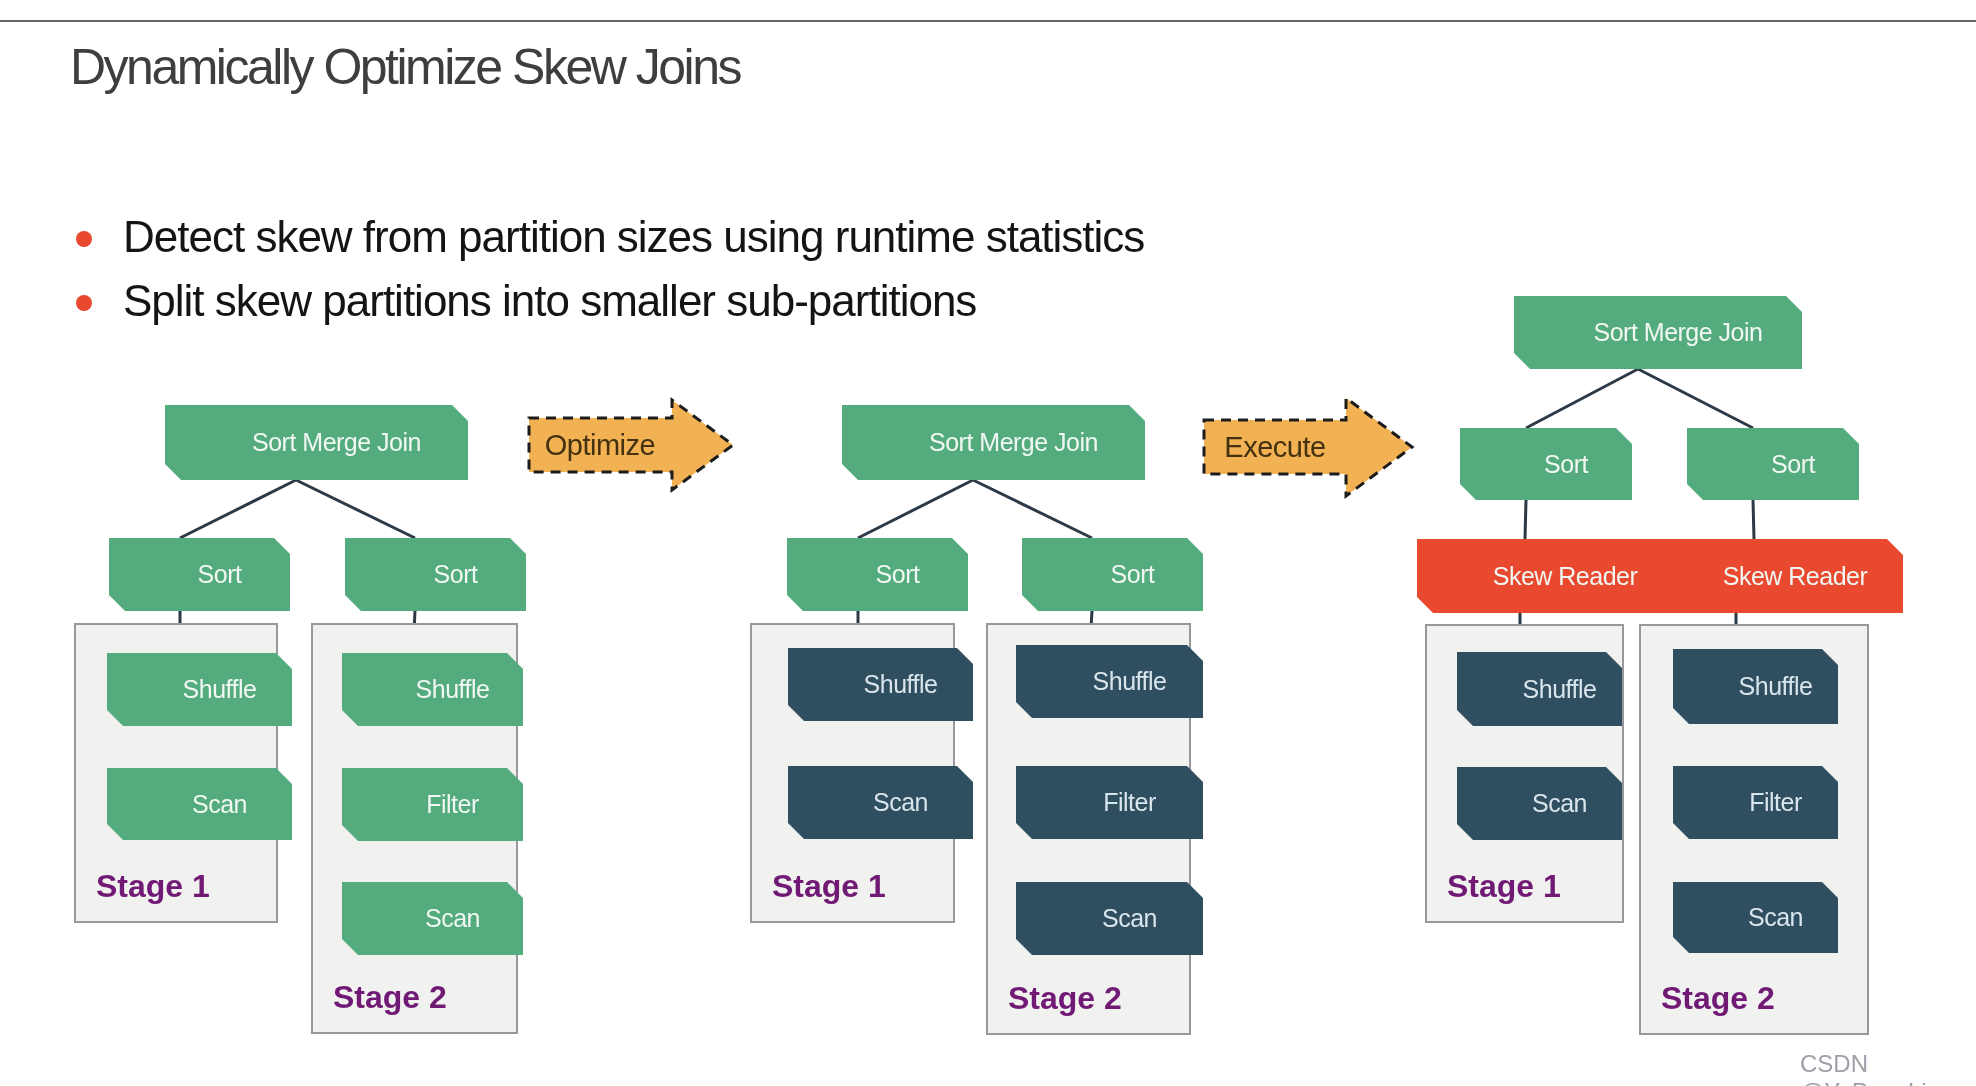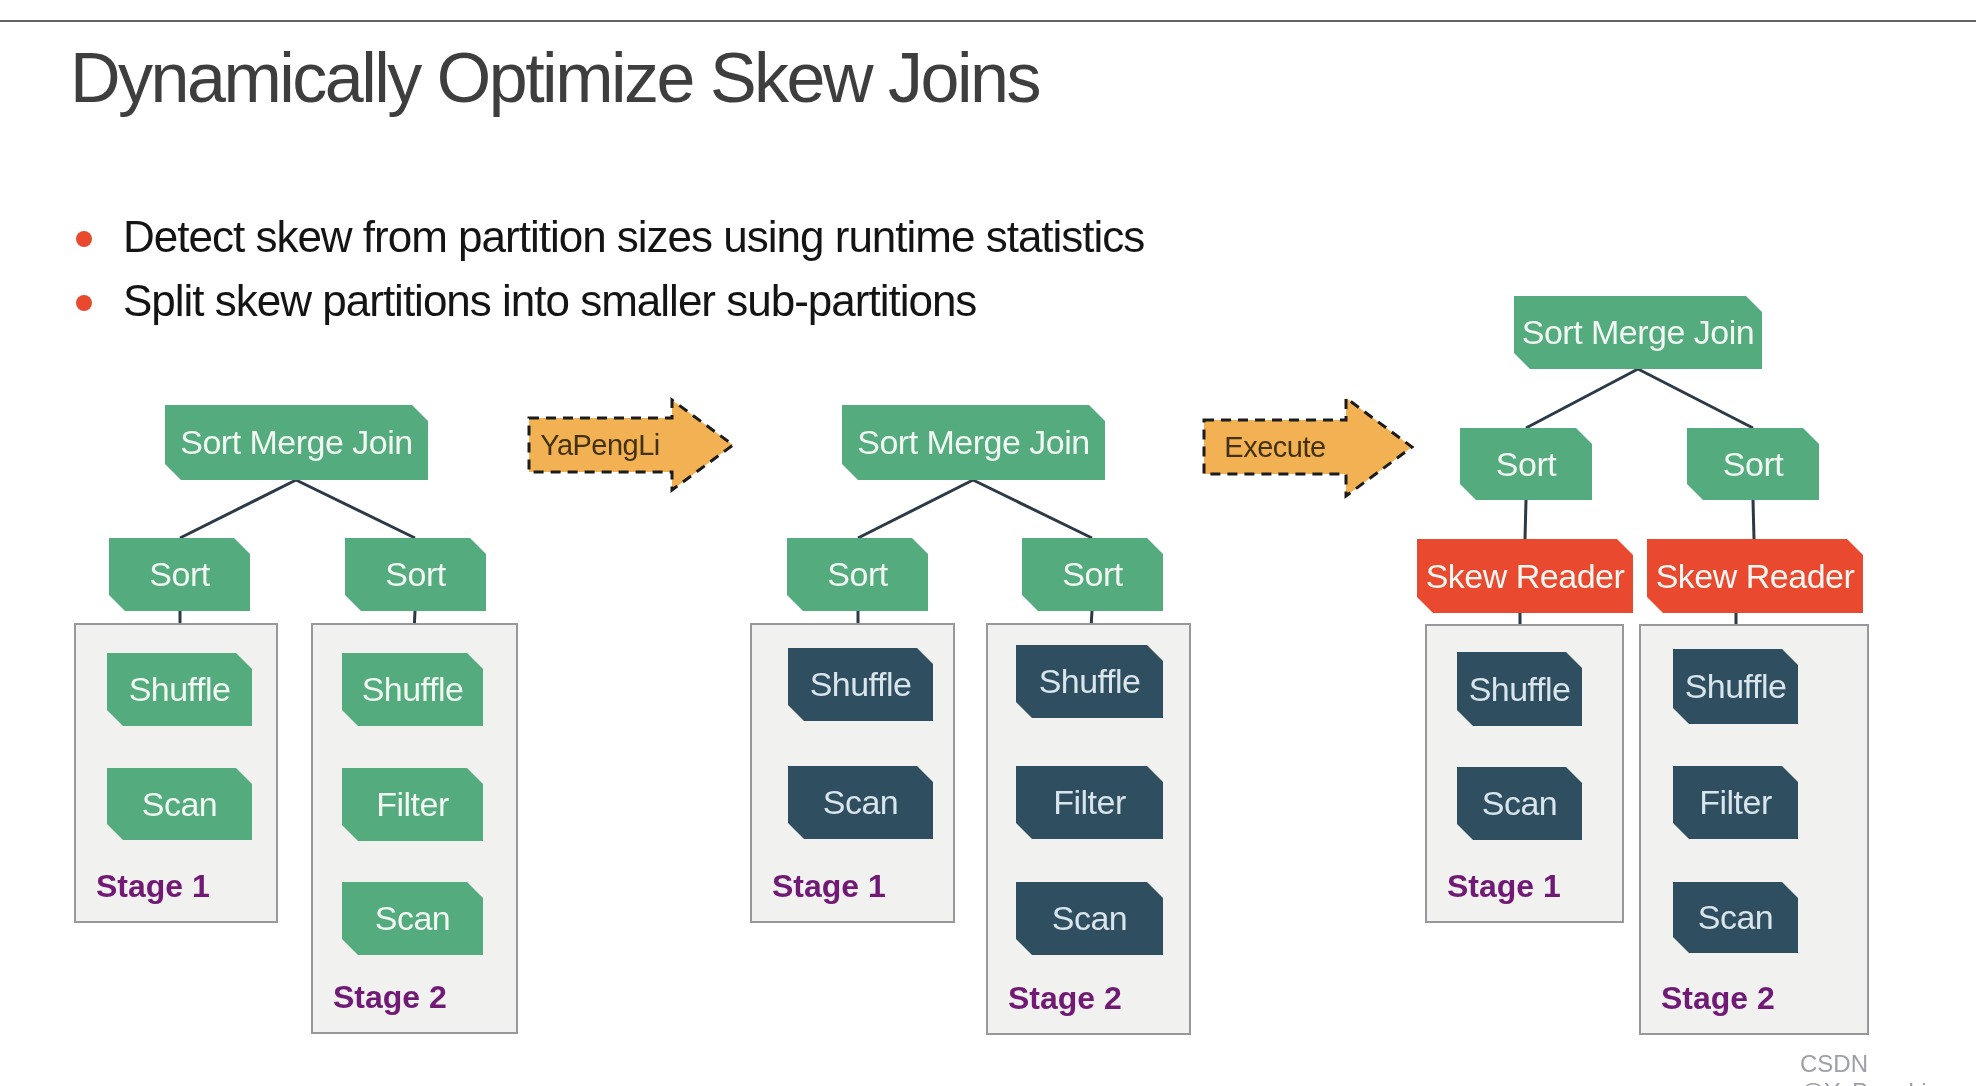--- a/index.html
+++ b/index.html
@@ -3,42 +3,43 @@
 <meta charset="utf-8">
 <style>
   html,body{margin:0;padding:0;background:#ffffff;}
   .slide{
     position:relative;width:1976px;height:1086px;overflow:hidden;background:#fff;
     font-family:"Liberation Sans", sans-serif;
   }
   .topline{position:absolute;left:0;top:20px;width:1976px;height:2px;background:#4a4a4a;opacity:.85;}
   .title{
     position:absolute;left:70px;top:38px;margin:0;
-    font-size:70px;font-weight:500;color:#3e3e3e;letter-spacing:-2.5px;
+    font-size:50px;font-weight:500;color:#3e3e3e;letter-spacing:-2.5px;
   }
   .bullets{position:absolute;left:76px;top:212px;width:1300px;}
   .bullet-row{display:flex;align-items:flex-start;margin-bottom:14px;}
   .bullet-dot{
     width:16px;height:16px;border-radius:50%;background:var(--bullet);
     flex:0 0 16px;align-self:center;margin-top:4px;
   }
   .bullet-text{margin-left:31px;font-size:44px;color:#141414;letter-spacing:-1px;}
   #edge-svg{position:absolute;left:0;top:0;z-index:1;}
   #diagram-nodes{position:absolute;left:0;top:0;width:100%;height:100%;z-index:2;}
   .stage{
     position:absolute;background:var(--stage_bg);border:2px solid var(--stage_border);
     box-sizing:border-box;
   }
   .stage-label{
     position:absolute;left:20px;bottom:16px;font-size:32px;font-weight:600;color:#701a75;
   }
   .node{
     position:absolute;display:flex;align-items:center;justify-content:center;
-    font-size:34px;color:#f1f7f2;letter-spacing:-0.5px;white-space:nowrap;
+    font-size:25px;color:#f1f7f2;letter-spacing:-0.5px;white-space:nowrap;
     clip-path:polygon(0 0,calc(100% - 16px) 0,100% 16px,100% 100%,16px 100%,0 calc(100% - 16px));
+    padding-left:40px;
   }
   .node.navy{color:#d9e5ec;}
   .arrow{position:absolute;z-index:3;}
   .arrow svg{position:absolute;left:0;top:0;}
   .arrow-poly{fill:var(--amber);stroke:#1c1c1c;stroke-width:3;stroke-dasharray:10 7;}
   .arrow-label{
     position:absolute;left:0;top:0;width:150px;height:100%;
     display:flex;align-items:center;justify-content:center;
     font-size:29px;color:#43310f;letter-spacing:-0.5px;
   }
@@ -134,21 +135,21 @@
       <div class="node navy" style="left: 1457px; top: 767px; width: 125px; height: 73px; background: rgb(47, 78, 95);">Scan</div>
       <div class="node navy" style="left: 1673px; top: 649px; width: 125px; height: 75px; background: rgb(47, 78, 95);">Shuffle</div>
       <div class="node navy" style="left: 1673px; top: 766px; width: 125px; height: 73px; background: rgb(47, 78, 95);">Filter</div>
       <div class="node navy" style="left: 1673px; top: 882px; width: 125px; height: 71px; background: rgb(47, 78, 95);">Scan</div>
     </div>
 
   <div class="arrow" style="left:525px;top:395px;width:212px;height:100px;">
     <svg width="212" height="100" viewBox="0 0 212 100">
       <polygon class="arrow-poly" points="4,23 147,23 147,5 208,50 147,95 147,77 4,77"></polygon>
     </svg>
-    <div class="arrow-label">YaPengLi</div>
+    <div class="arrow-label">Optimize</div>
   </div>
 
   <div class="arrow" style="left:1200px;top:392px;width:218px;height:110px;">
     <svg width="218" height="110" viewBox="0 0 218 110">
       <polygon class="arrow-poly" points="4,28 146,28 146,6 212,55 146,104 146,82 4,82"></polygon>
     </svg>
     <div class="arrow-label">Execute</div>
   </div>
 
 

